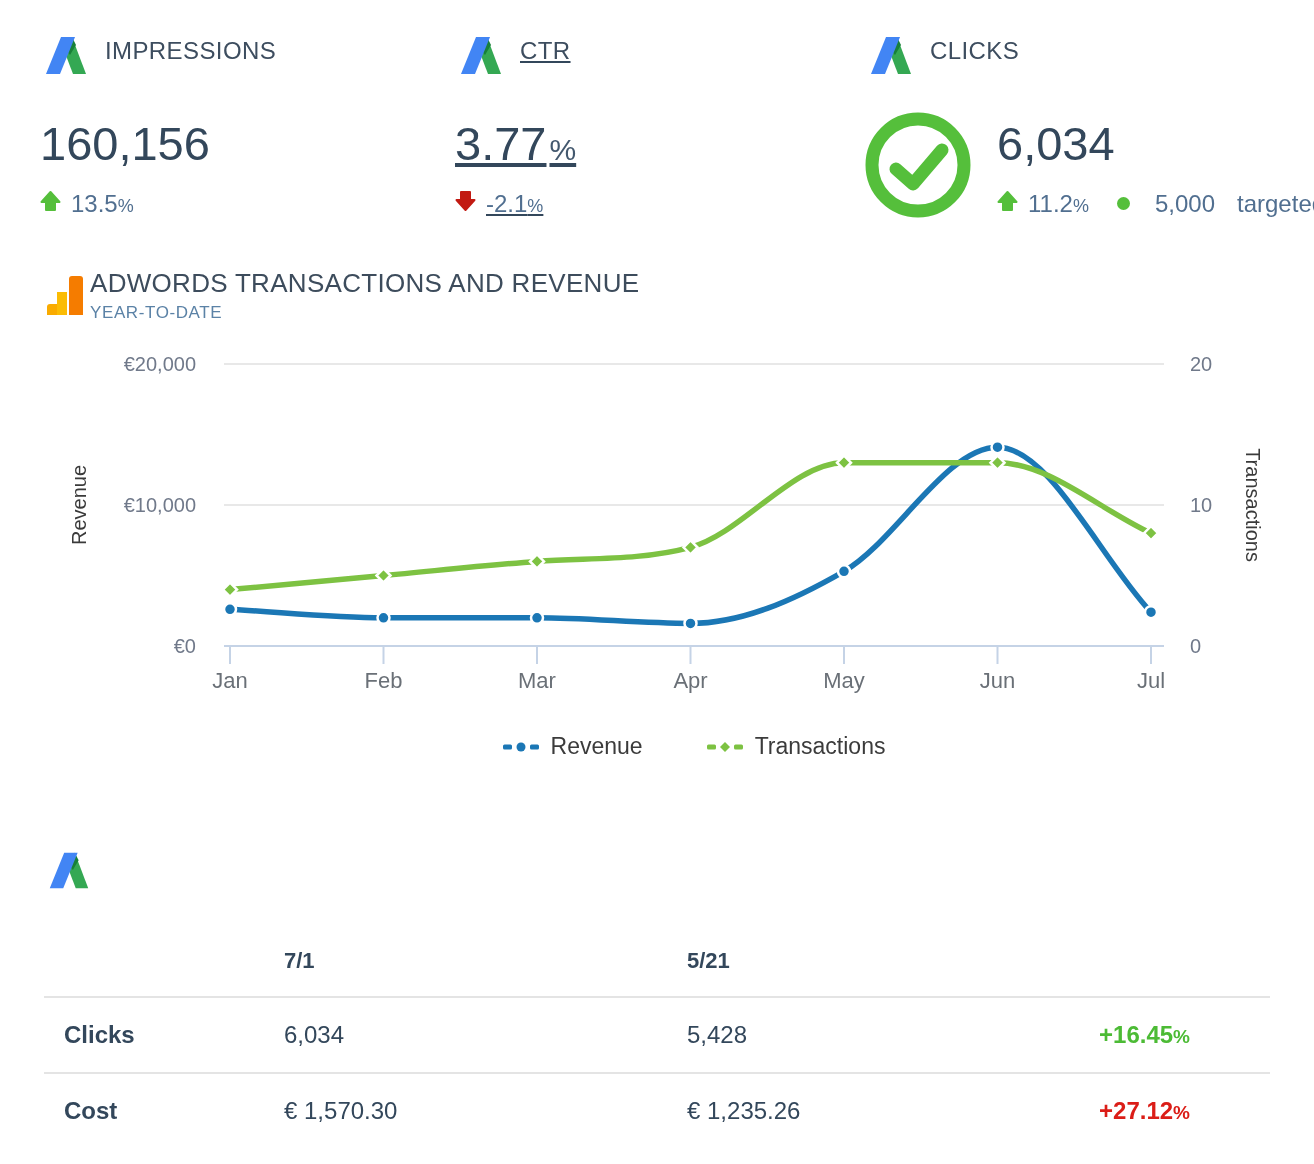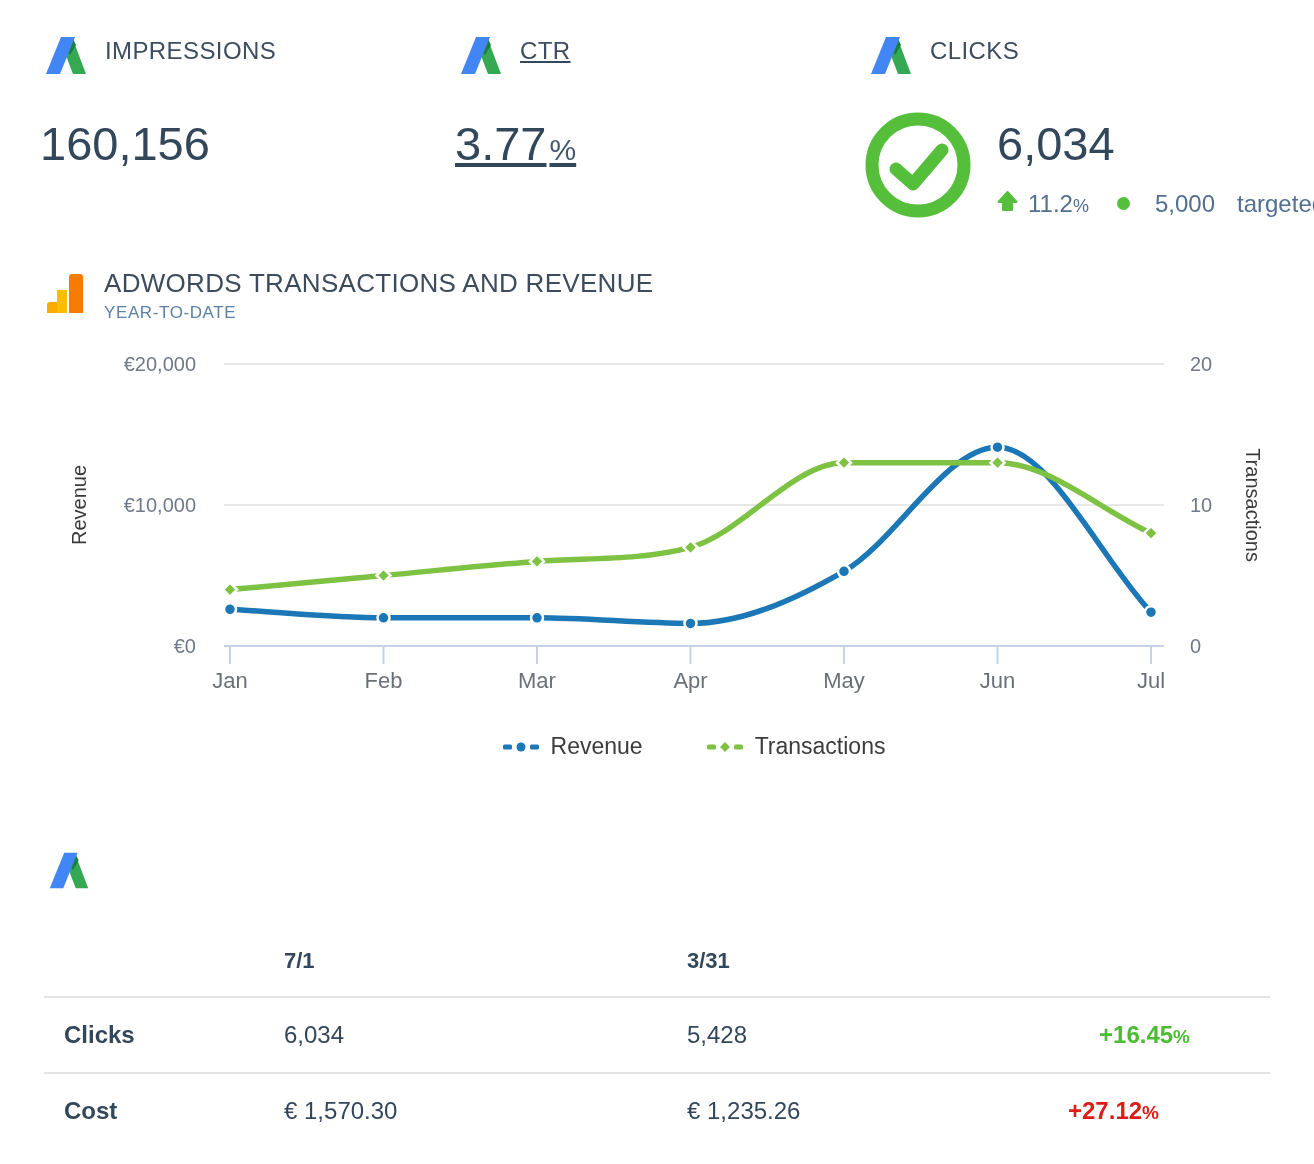--- a/index.html
+++ b/index.html
@@ -24,21 +24,21 @@
                font-size:24px; color:#516f90; }
   .kpi-delta .sm { font-size:18px; }
   .kpi-body { display:flex; align-items:flex-start; gap:26px; margin-top:28px; }
   .kpi-body .right-col .kpi-value { margin-top:6px; }
   .target-group { display:flex; align-items:center; gap:25px; margin-left:18px; }
   .green-dot { width:13px; height:13px; border-radius:50%; background:#55bf3b; display:inline-block; }
   .target-label { margin-left:-3px; }
 
   
   .chart-section { margin-top:46px; }
-  .section-header { display:flex; align-items:center; gap:14px; padding:0 44px; }
+  .section-header { display:flex; align-items:flex-end; padding:0 44px; }
   .section-titles .section-title { font-size:26px; letter-spacing:.3px; color:#3d4c5c; }
   .section-titles .section-subtitle { font-size:17px; letter-spacing:.6px; color:#5b82a6; margin-top:4px; }
   .chart-wrap { margin-top:26px; }
   .legend { display:flex; justify-content:center; align-items:center; gap:64px;
             margin-top:28px; transform:translateX(37px); font-size:23px; color:#3b3b3b; }
   .legend-item { display:flex; align-items:center; gap:12px; cursor:pointer; }
 
   
   .table-section { margin-top:84px; }
   .perf-table { width:1226px; margin:28px 44px 0; border-collapse:collapse; table-layout:fixed; }
@@ -62,34 +62,50 @@
       <span>
         <svg width="52" height="52" viewBox="0 0 52 52">
           <polygon points="25,25 32,9 46,46 33,46" fill="#34a853"></polygon>
           <polygon points="26,22 32,9 36,17 30,27" fill="#188038"></polygon>
           <polygon points="6,46 20,46 35,9 21,9" fill="#4285f4"></polygon>
         </svg>
       </span>
       <span class="kpi-title">IMPRESSIONS</span>
     </div>
     <div class="kpi-value"><span>160,156</span></div>
+    <div class="kpi-delta">
+      <span>
+        <svg width="21" height="22" viewBox="0 0 20 22">
+            <path d="M10,2 L19,12 H14.5 V20 H5.5 V12 H1 Z" fill="#55bf3b" stroke="#55bf3b" stroke-width="2" stroke-linejoin="round"></path>
+          </svg>
+      </span>
+      <span><span>13.5</span><span class="sm">%</span></span>
+    </div>
   </div>
 
   <div class="kpi-card c2">
     <div class="kpi-head">
       <span>
         <svg width="52" height="52" viewBox="0 0 52 52">
           <polygon points="25,25 32,9 46,46 33,46" fill="#34a853"></polygon>
           <polygon points="26,22 32,9 36,17 30,27" fill="#188038"></polygon>
           <polygon points="6,46 20,46 35,9 21,9" fill="#4285f4"></polygon>
         </svg>
       </span>
       <span class="kpi-title">CTR</span>
     </div>
     <div class="kpi-value"><span>3.77</span><span class="unit">%</span></div>
+    <div class="kpi-delta">
+      <span>
+        <svg width="21" height="22" viewBox="0 0 20 22">
+            <path d="M10,20 L1,10 H5.5 V2 H14.5 V10 H19 Z" fill="#c21a12" stroke="#c21a12" stroke-width="2" stroke-linejoin="round"></path>
+          </svg>
+      </span>
+      <span><span>-2.1</span><span class="sm">%</span></span>
+    </div>
   </div>
 
   <div class="kpi-card c3">
     <div class="kpi-head">
       <span>
         <svg width="52" height="52" viewBox="0 0 52 52">
           <polygon points="25,25 32,9 46,46 33,46" fill="#34a853"></polygon>
           <polygon points="26,22 32,9 36,17 30,27" fill="#188038"></polygon>
           <polygon points="6,46 20,46 35,9 21,9" fill="#4285f4"></polygon>
         </svg>
@@ -216,32 +232,32 @@
     <colgroup>
         <col class="c-label">
         <col class="c-v1">
         <col class="c-v2">
         <col>
       </colgroup>
     <thead>
       <tr>
         <th></th>
         <th>7/1</th>
-        <th>3/31</th>
+        <th>5/21</th>
         <th></th>
       </tr>
     </thead>
     <tbody>
       <tr>
         <td class="row-label">Clicks</td>
         <td>6,034</td>
         <td>5,428</td>
         <td class="chg" style="color: rgb(76, 187, 53);"><span>+16.45</span><span class="sm">%</span></td>
       </tr>
       <tr>
         <td class="row-label">Cost</td>
         <td>€ 1,570.30</td>
         <td>€ 1,235.26</td>
-        <td class="chg" style="color: rgb(219, 29, 23); text-align: center;"><span>+27.12</span><span class="sm">%</span></td>
+        <td class="chg" style="color: rgb(219, 29, 23);"><span>+27.12</span><span class="sm">%</span></td>
       </tr>
     </tbody>
   </table>
 </div>
 
 </body></html>

